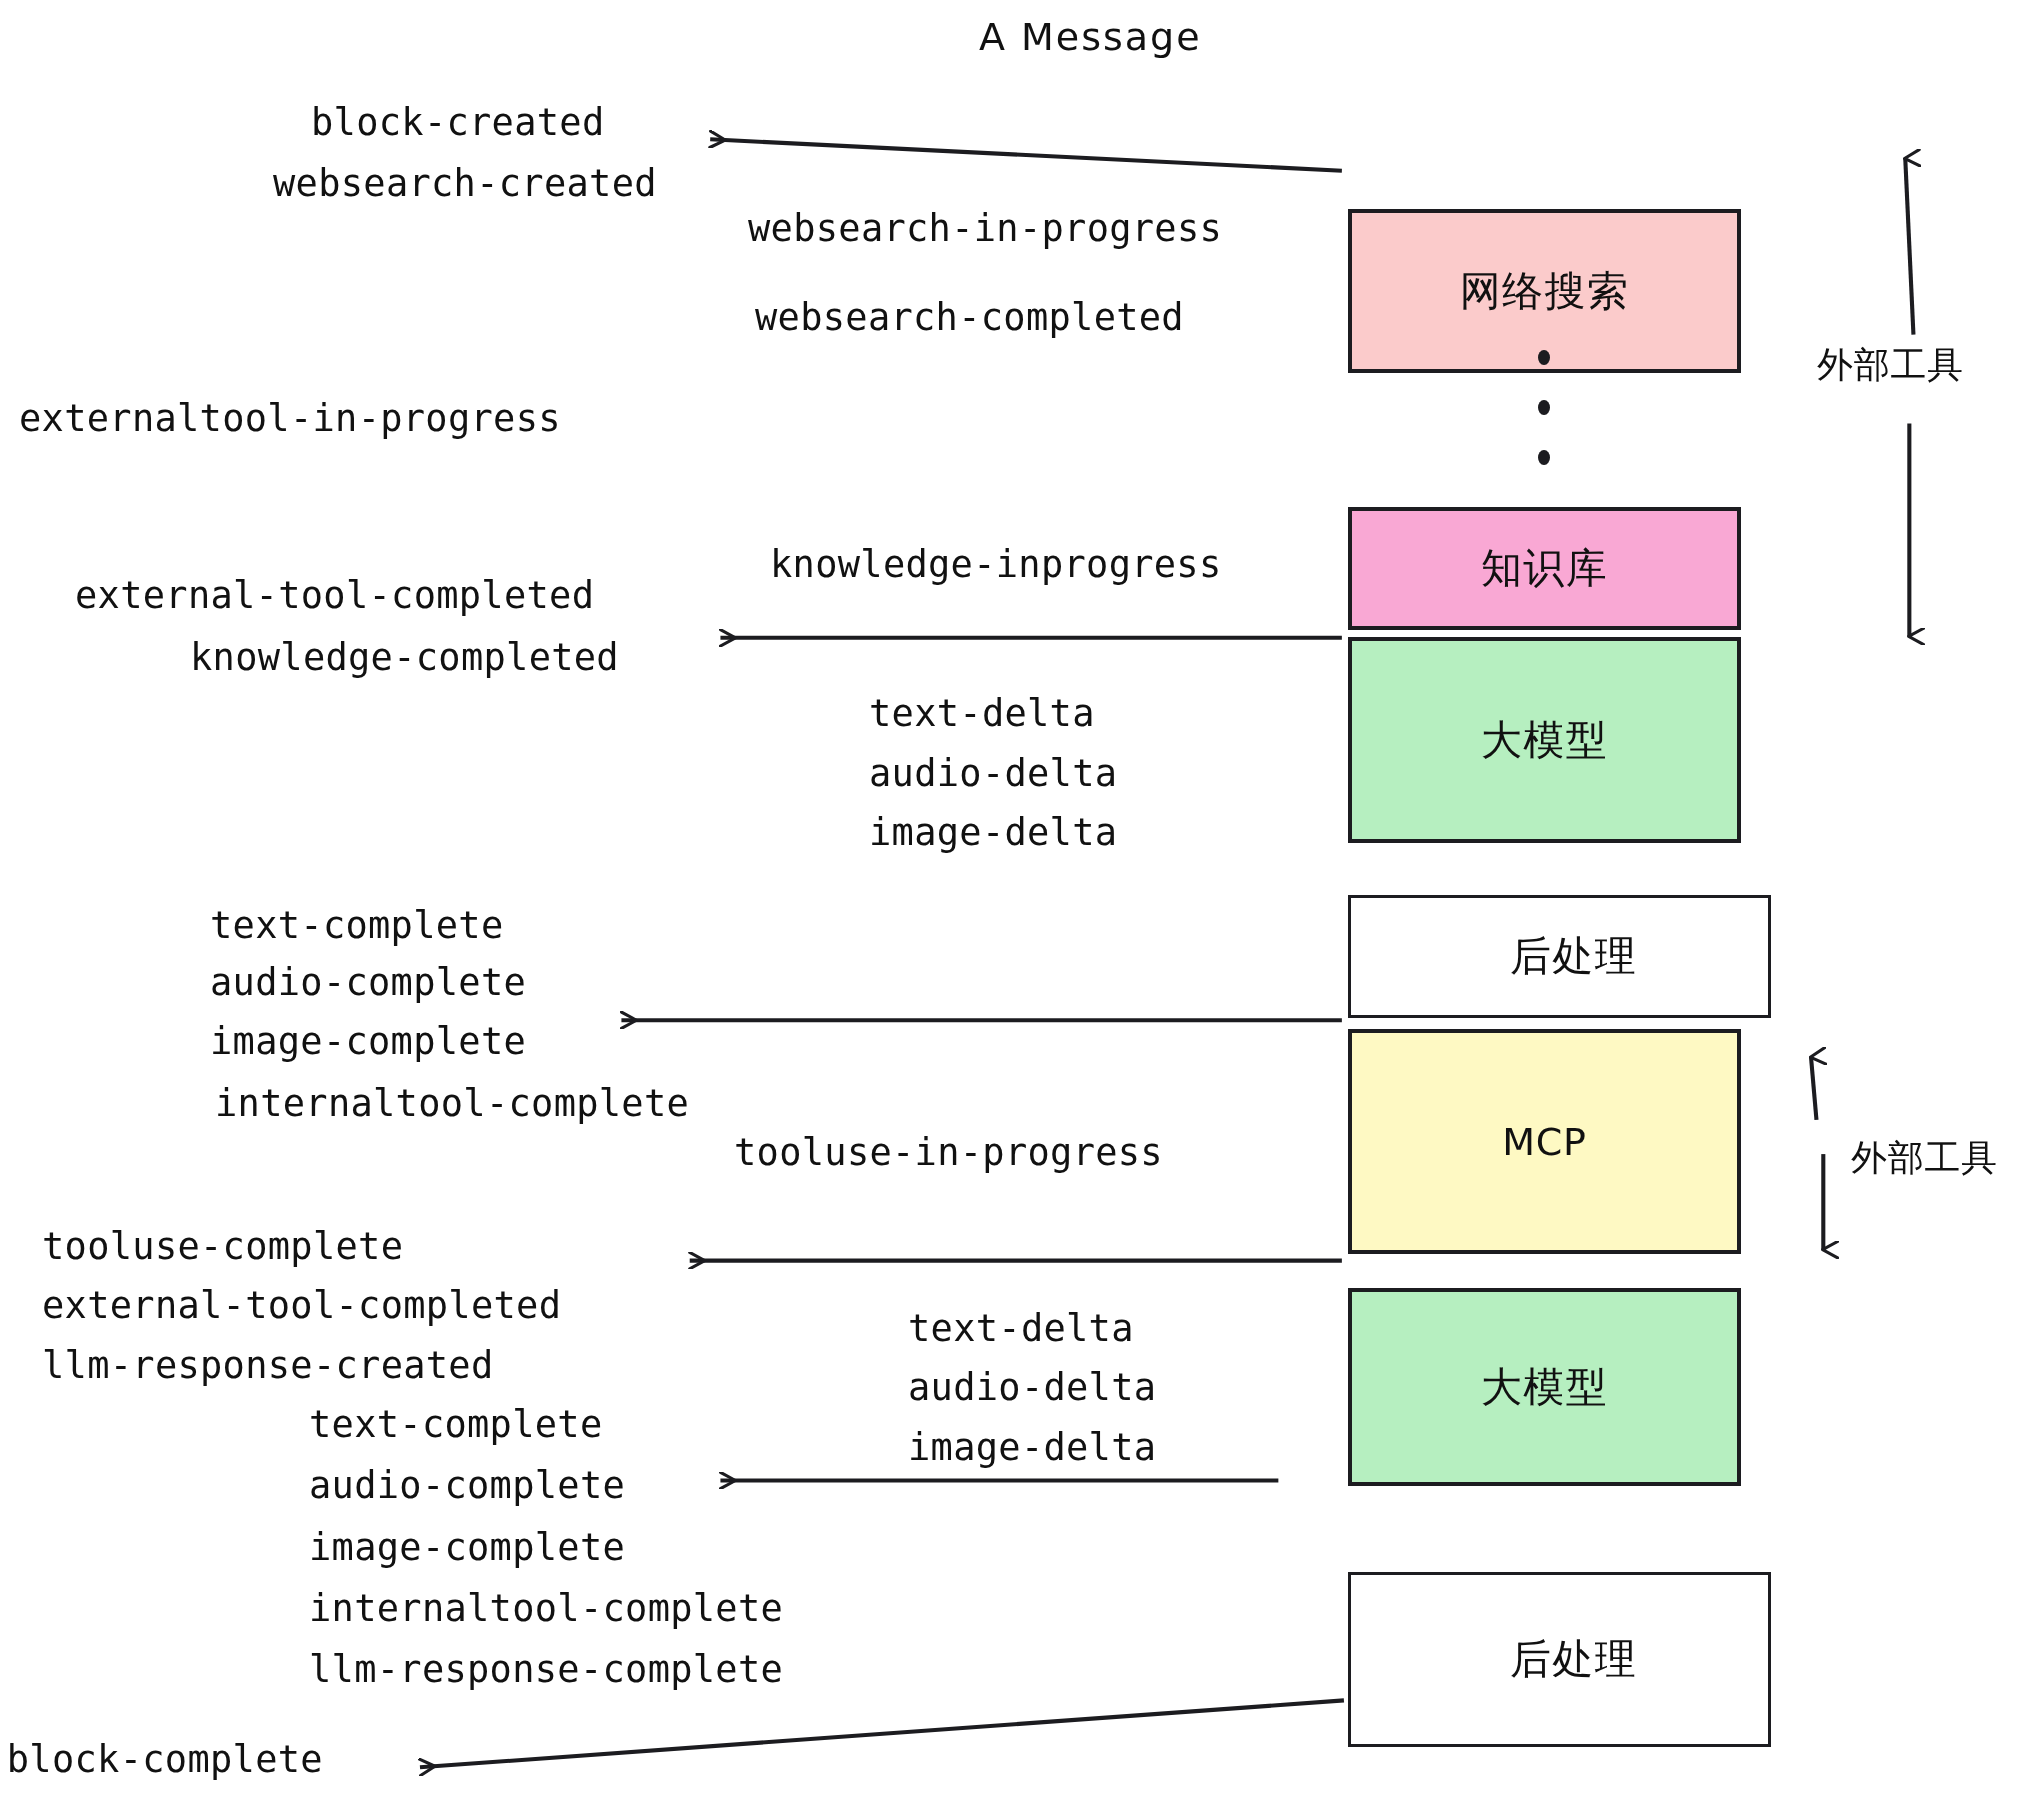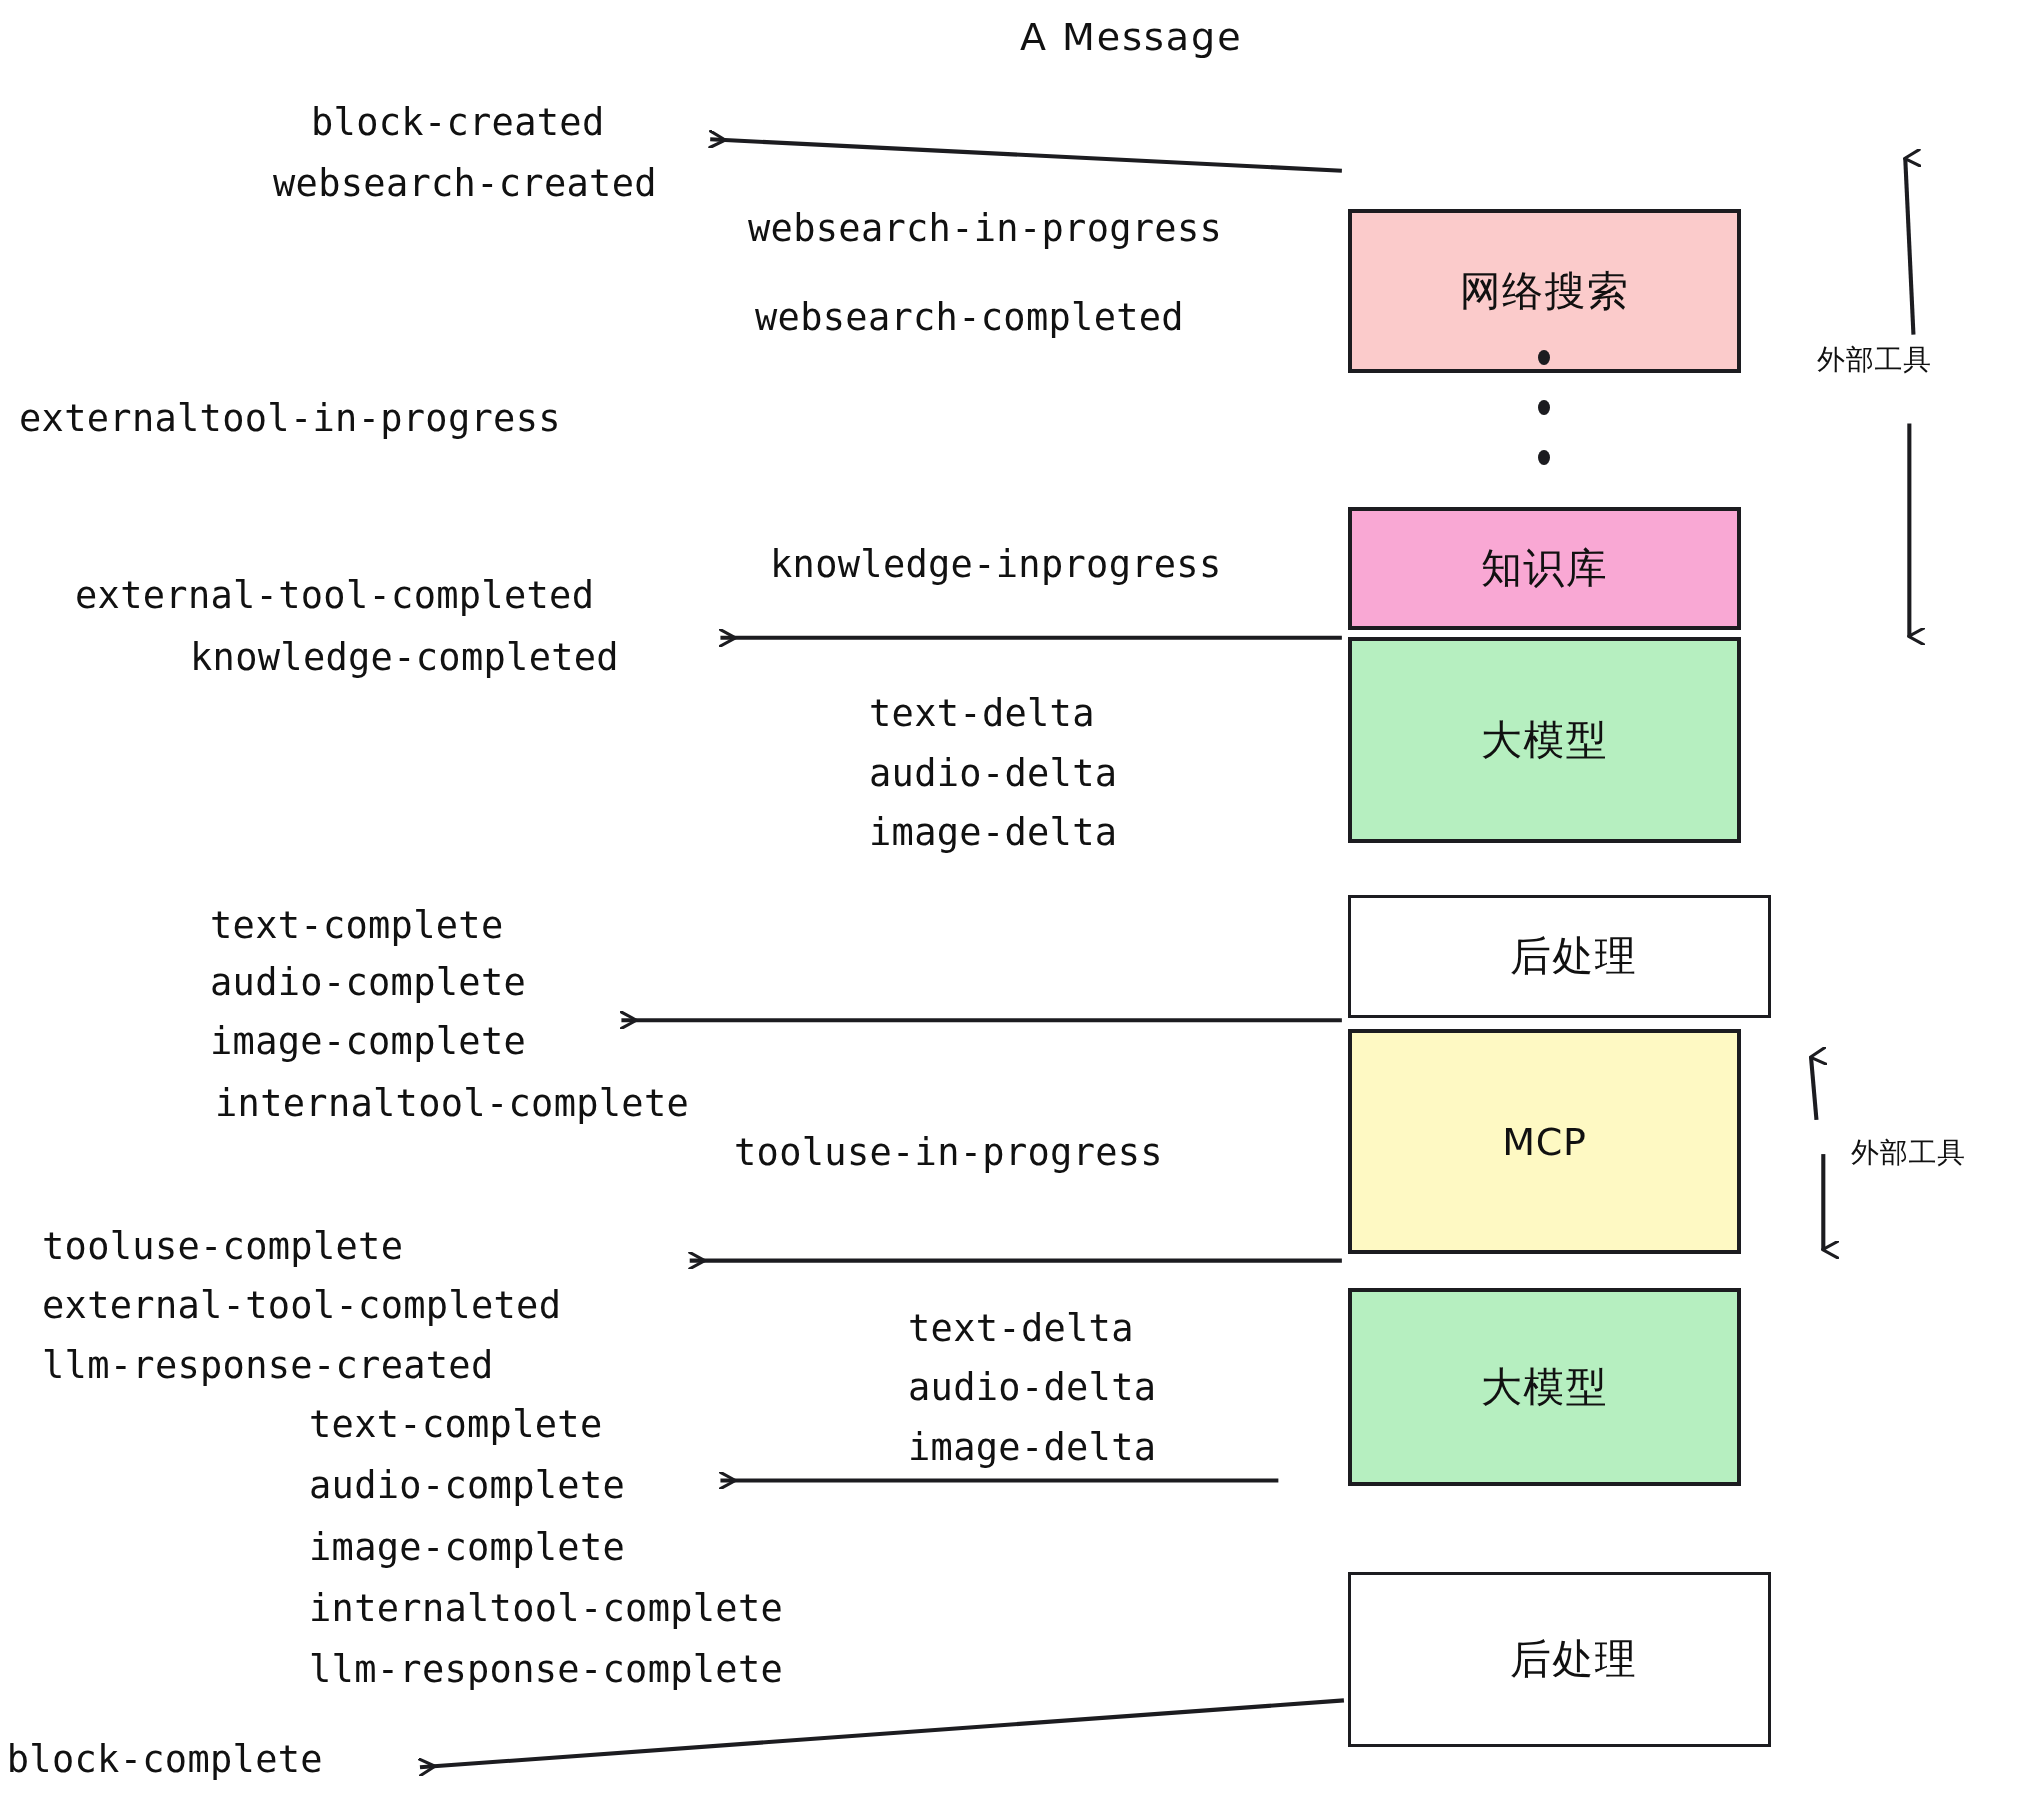--- a/index.html
+++ b/index.html
@@ -24,21 +24,20 @@
     letter-spacing: 0.3px;
     line-height: 1;
   }
   .title {
     position: absolute;
     font-family: "DejaVu Sans", sans-serif;
     font-size: 38px;
     color: #111111;
     white-space: nowrap;
     letter-spacing: 2px;
-    margin-left: 41px;
   }
   .node {
     position: absolute;
     box-sizing: border-box;
     border: 4.8px solid #1c1c20;
     display: flex;
     align-items: center;
     justify-content: center;
   }
   .node.thin { border-width: 3.4px; padding-left: 28px; }
@@ -50,21 +49,21 @@
     line-height: 1;
   }
   .node-label.latin {
     font-family: "DejaVu Sans", sans-serif;
     font-size: 38px;
     letter-spacing: 0.7px;
   }
   .side-label {
     position: absolute;
     font-family: "DejaVu Sans", sans-serif;
-    font-size: 28px;
+    font-size: 36px;
     color: #111111;
     white-space: nowrap;
     letter-spacing: 0.7px;
   }
   .dots {
     position: absolute;
     display: flex;
     flex-direction: column;
     align-items: center;
     justify-content: space-between;

